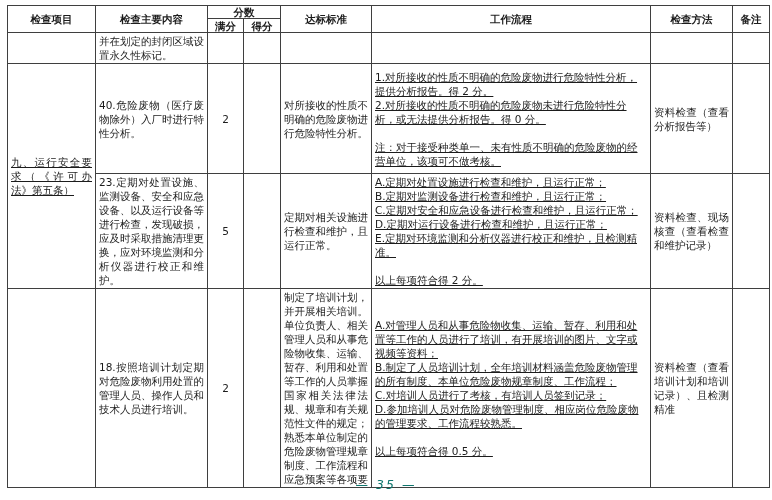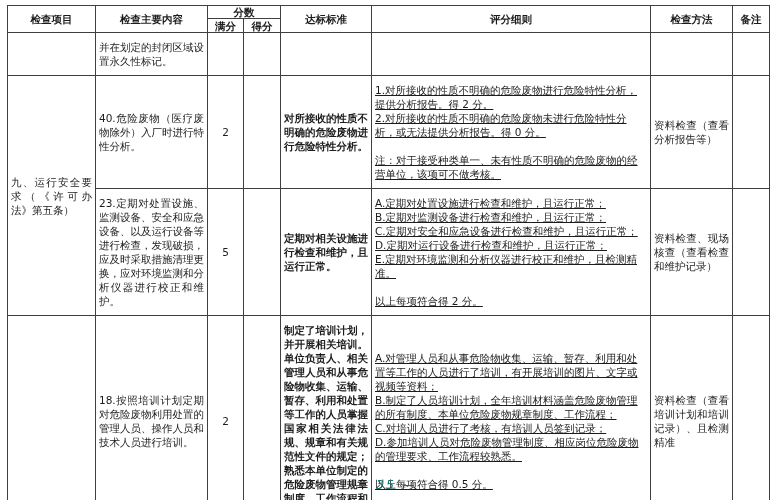--- a/index.html
+++ b/index.html
@@ -21,48 +21,48 @@
     top: 5px;
     border-collapse: collapse;
     table-layout: fixed;
     width: 762px;
   }
   .inspection th, .inspection td {
     border: 1px solid #3f3f3f;
     color: #1c1c1c;
     font-size: 10.5px;
     line-height: 14px;
-    padding: 7px 3px;
+    padding: 1px 3px;
     vertical-align: middle;
     overflow: hidden;
     word-break: break-all;
   }
   .inspection th {
     font-weight: bold;
     text-align: center;
     padding: 0 2px;
     line-height: 12px;
   }
   td.cell-project {
     text-align: justify;
     vertical-align: middle;
+    text-decoration: underline;
   }
   td.cell-item {
     text-align: justify;
     vertical-align: middle;
   }
   td.cell-num {
     text-align: center;
     vertical-align: middle;
   }
   td.cell-standard {
     text-align: justify;
     vertical-align: middle;
     white-space: pre-line;
-    font-weight: bold;
   }
   td.cell-detail {
     text-align: left;
     vertical-align: middle;
     white-space: pre-line;
     line-height: 14px;
     text-decoration: underline;
   }
   td.cell-method {
     text-align: justify;
@@ -96,21 +96,21 @@
       <col style="width:82px">
       <col style="width:37px">
     </colgroup>
 
     <thead>
       <tr style="height:13px;">
         <th rowspan="2">检查项目</th>
         <th rowspan="2">检查主要内容</th>
         <th colspan="2">分数</th>
         <th rowspan="2">达标标准</th>
-        <th rowspan="2">评分细则</th>
+        <th rowspan="2">工作流程</th>
         <th rowspan="2">检查方法</th>
         <th rowspan="2">备注</th>
       </tr>
       <tr style="height:14px;">
         <th>满分</th>
         <th>得分</th>
       </tr>
     </thead>
 
     <tbody>

